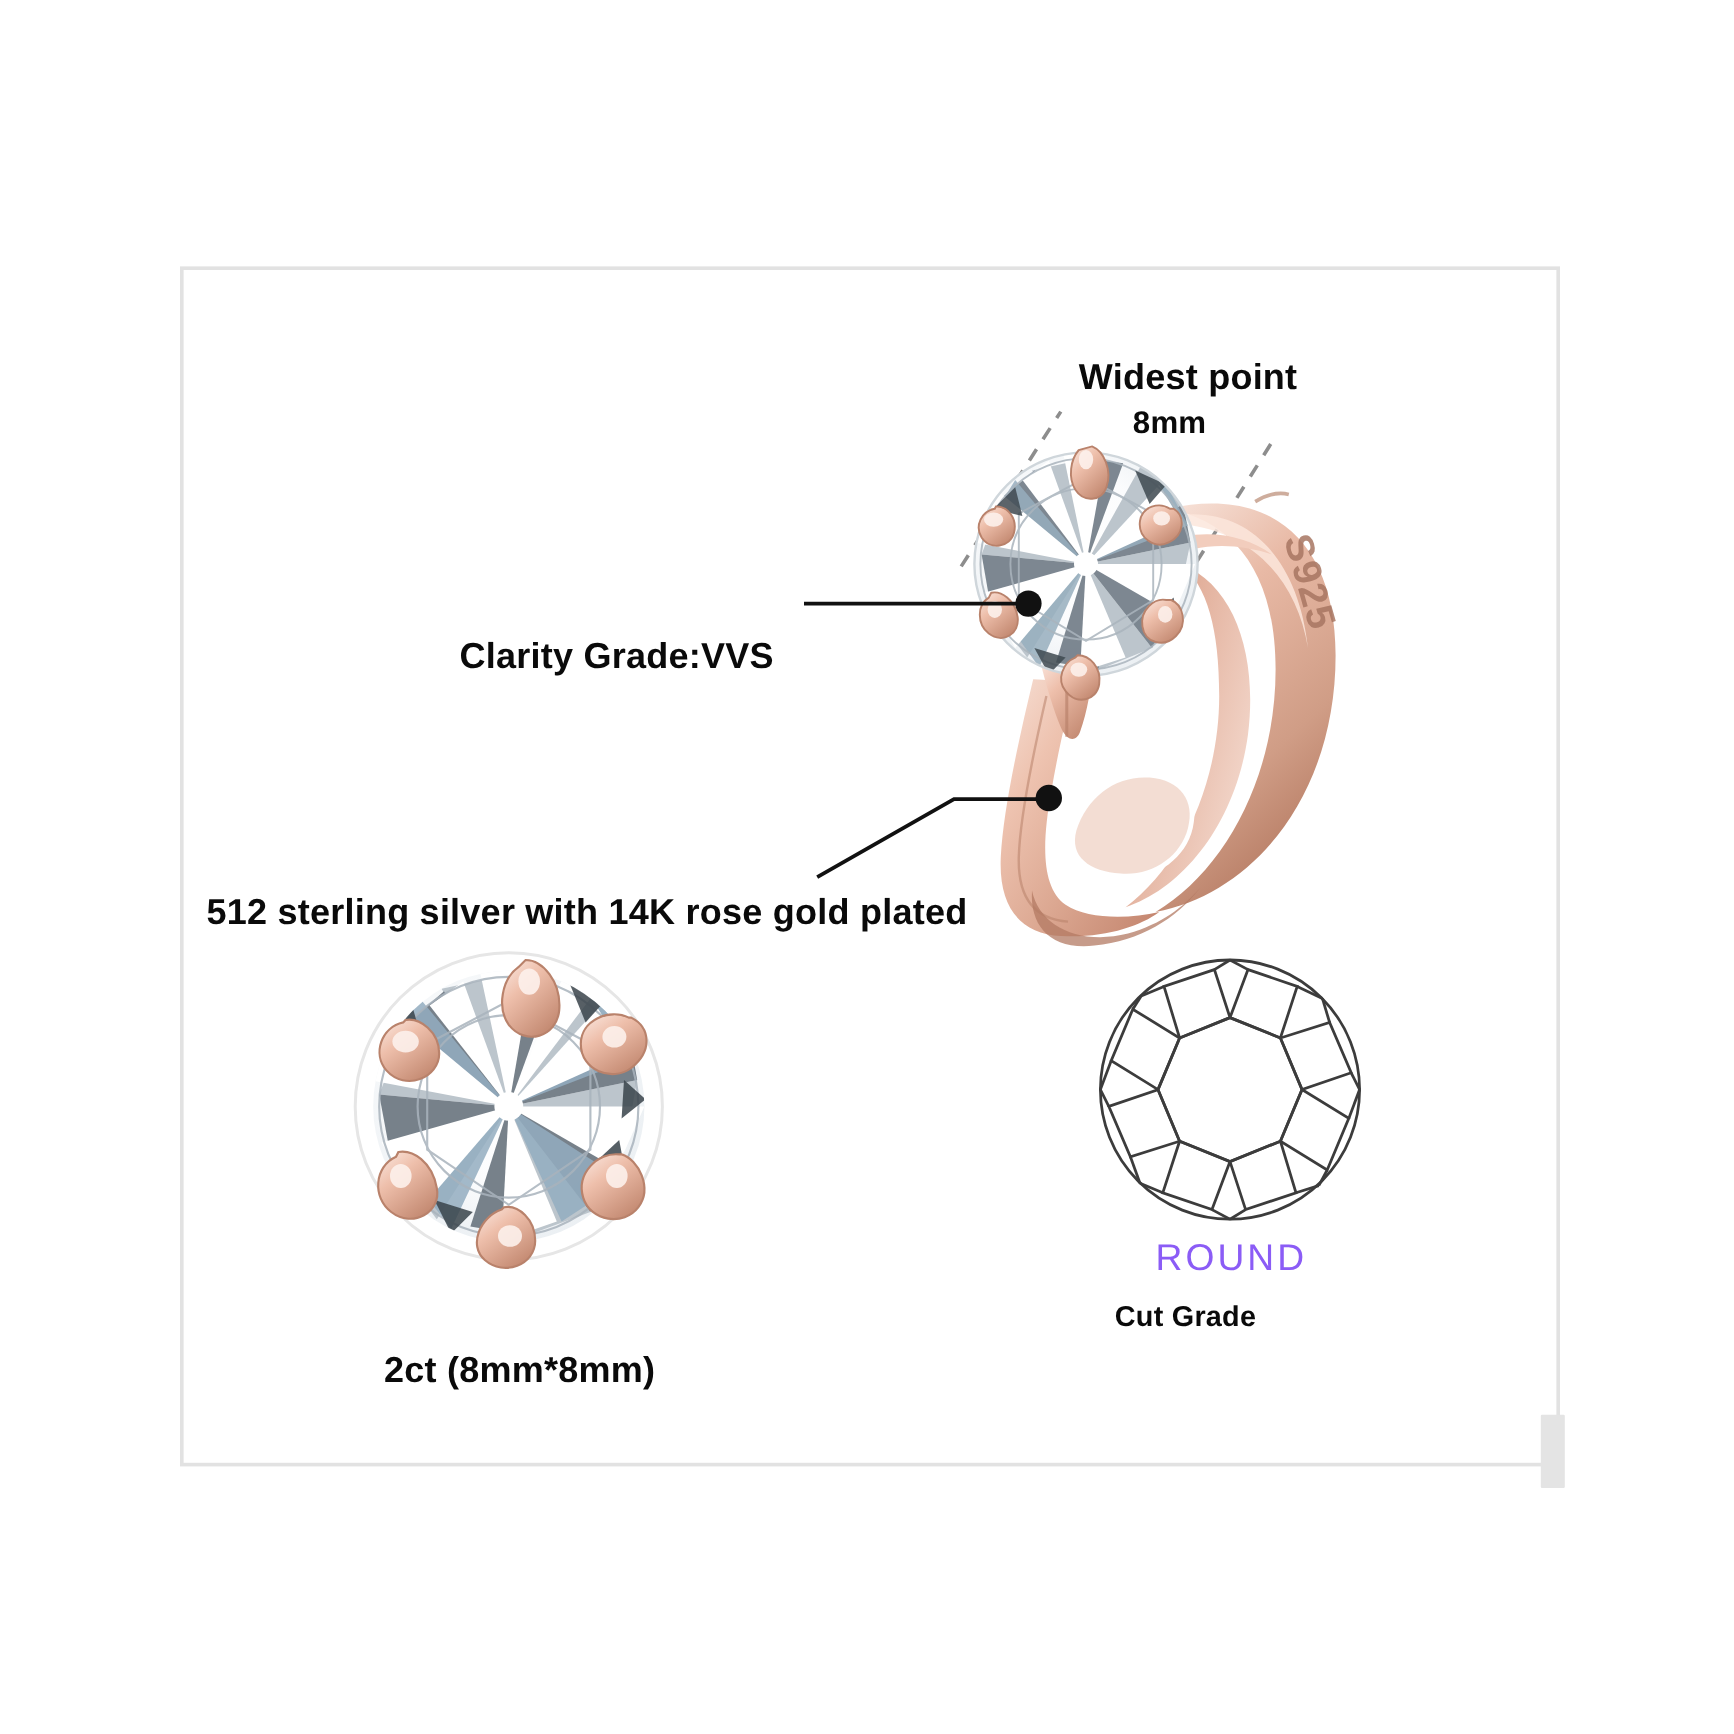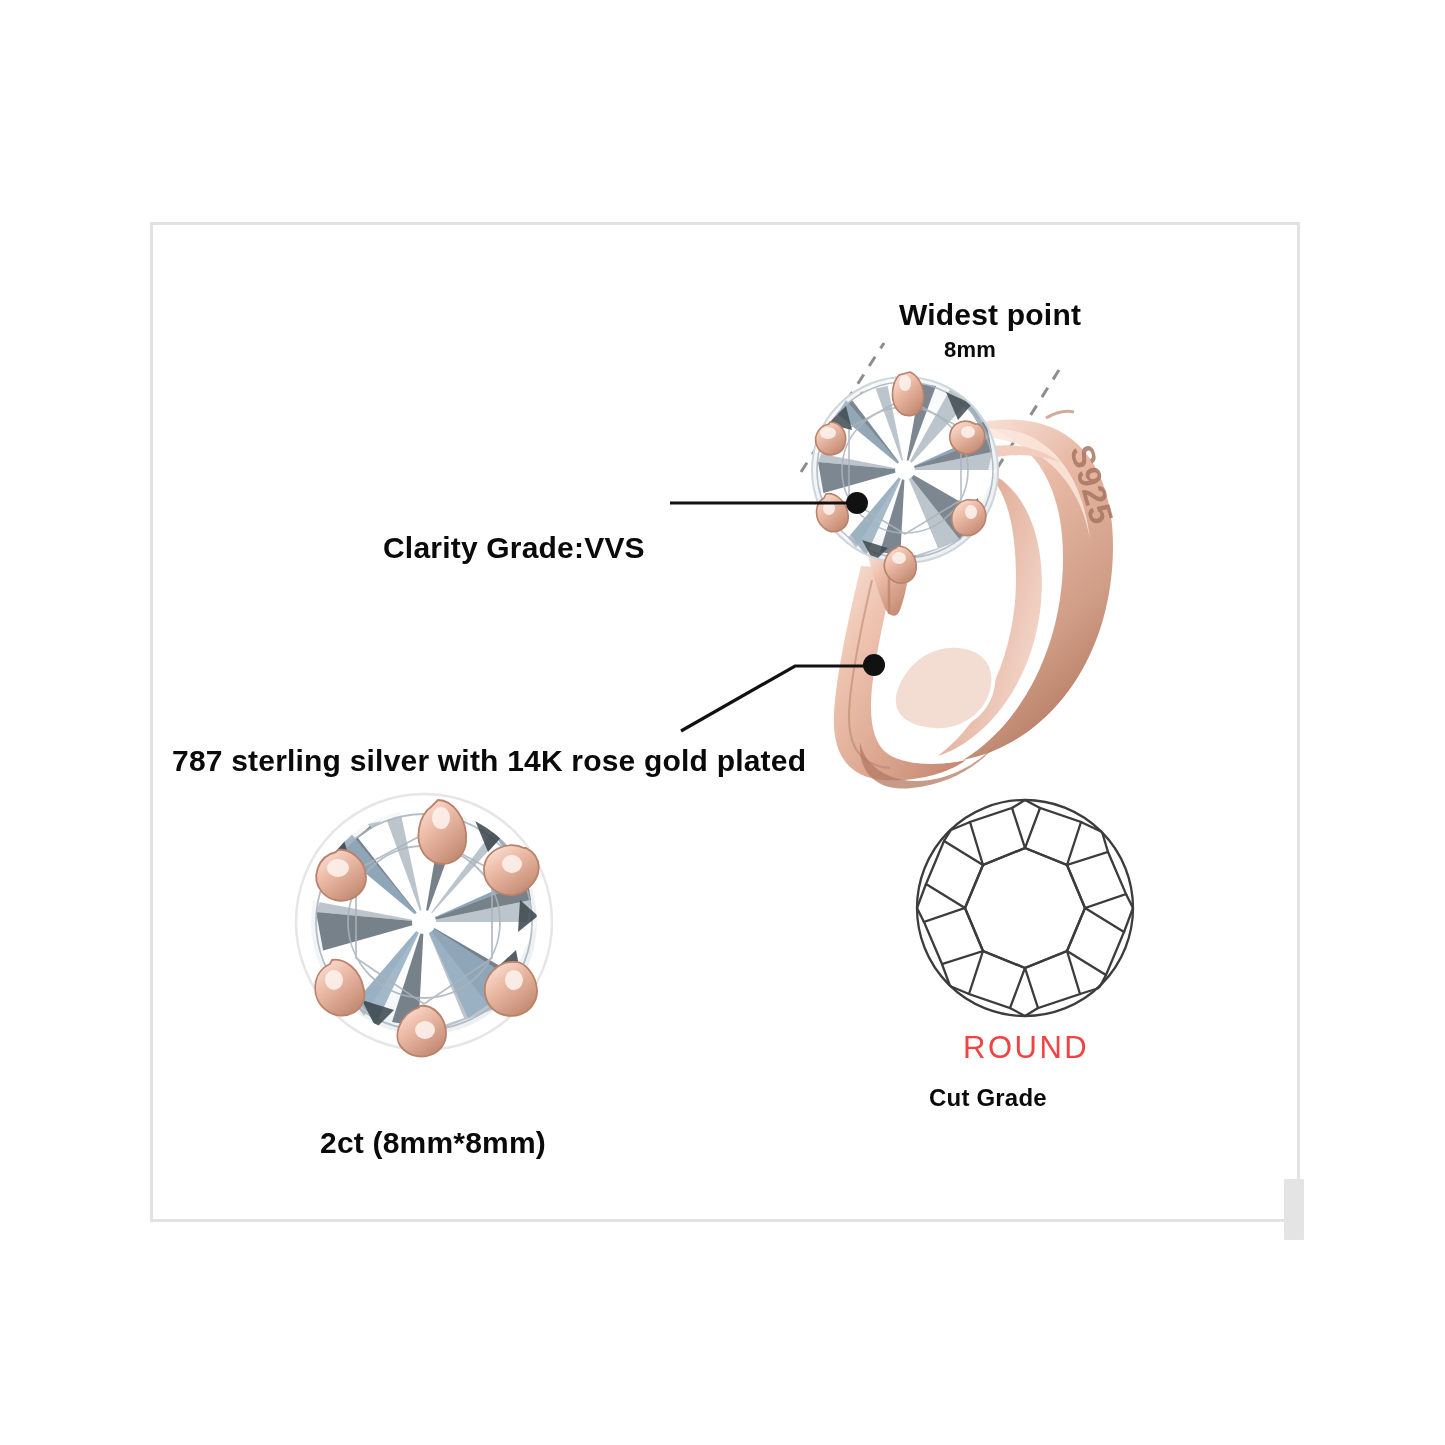--- a/index.html
+++ b/index.html
@@ -24,26 +24,26 @@
     position:absolute;
     left:1284px;top:1179px;
     width:20px;height:61px;
     background:#e4e4e4;
     border-radius:1px;
   }
 
   
   .lbl{position:absolute;color:#0a0a0a;font-weight:bold;white-space:nowrap;}
   #widest-1{left:899px;top:298px;font-size:30px;letter-spacing:.2px;}
-  #widest-2{left:944px;top:337px;font-size:22px;letter-spacing:.2px;}
+  #widest-2{left:944px;top:337px;font-size:26px;letter-spacing:.2px;}
   #clarity{left:383px;top:487px;font-size:30px;letter-spacing:.2px;margin-top:44px;}
   #silver{left:172px;top:744px;font-size:30px;letter-spacing:.2px;}
   #ct-label{left:320px;top:1090px;font-size:30px;letter-spacing:.2px;margin-top:36px;}
   #round-label{
-    left:963px;top:1030px;font-size:31px;color:#ef4444;
+    left:963px;top:1030px;font-size:31px;color:#8b5cf6;
     font-weight:normal;letter-spacing:2.5px;
   }
   #cut-label{left:929px;top:1084px;font-size:24px;letter-spacing:.2px;}
 
   
   svg.layer{position:absolute;left:0;top:0;width:1445px;height:1445px;pointer-events:none;}
 </style>
 </head>
 <body>
 
@@ -345,18 +345,18 @@
       <line x1="924" y1="922" x2="917" y2="908"></line>
       <line x1="926" y1="884" x2="917" y2="908"></line>
       <line x1="944" y1="841" x2="951" y2="830"></line>
       <line x1="970" y1="822" x2="951" y2="830"></line>
     </g>
   </svg>
 
   <div class="lbl" id="widest-1">Widest point</div>
   <div class="lbl" id="widest-2">8mm</div>
   <div class="lbl" id="clarity">Clarity Grade:VVS</div>
-  <div class="lbl" id="silver">787 sterling silver with 14K rose gold plated</div>
+  <div class="lbl" id="silver">512 sterling silver with 14K rose gold plated</div>
   <div class="lbl" id="ct-label">2ct (8mm*8mm)</div>
   <div class="lbl" id="round-label">ROUND</div>
   <div class="lbl" id="cut-label">Cut Grade</div>
 
 </div>
 
 </body></html>

